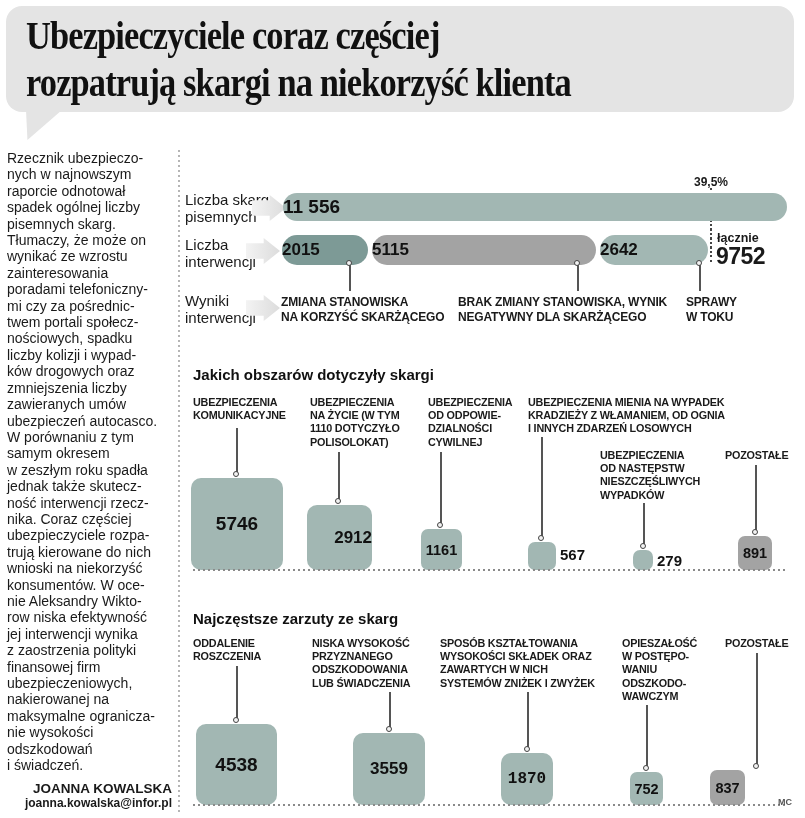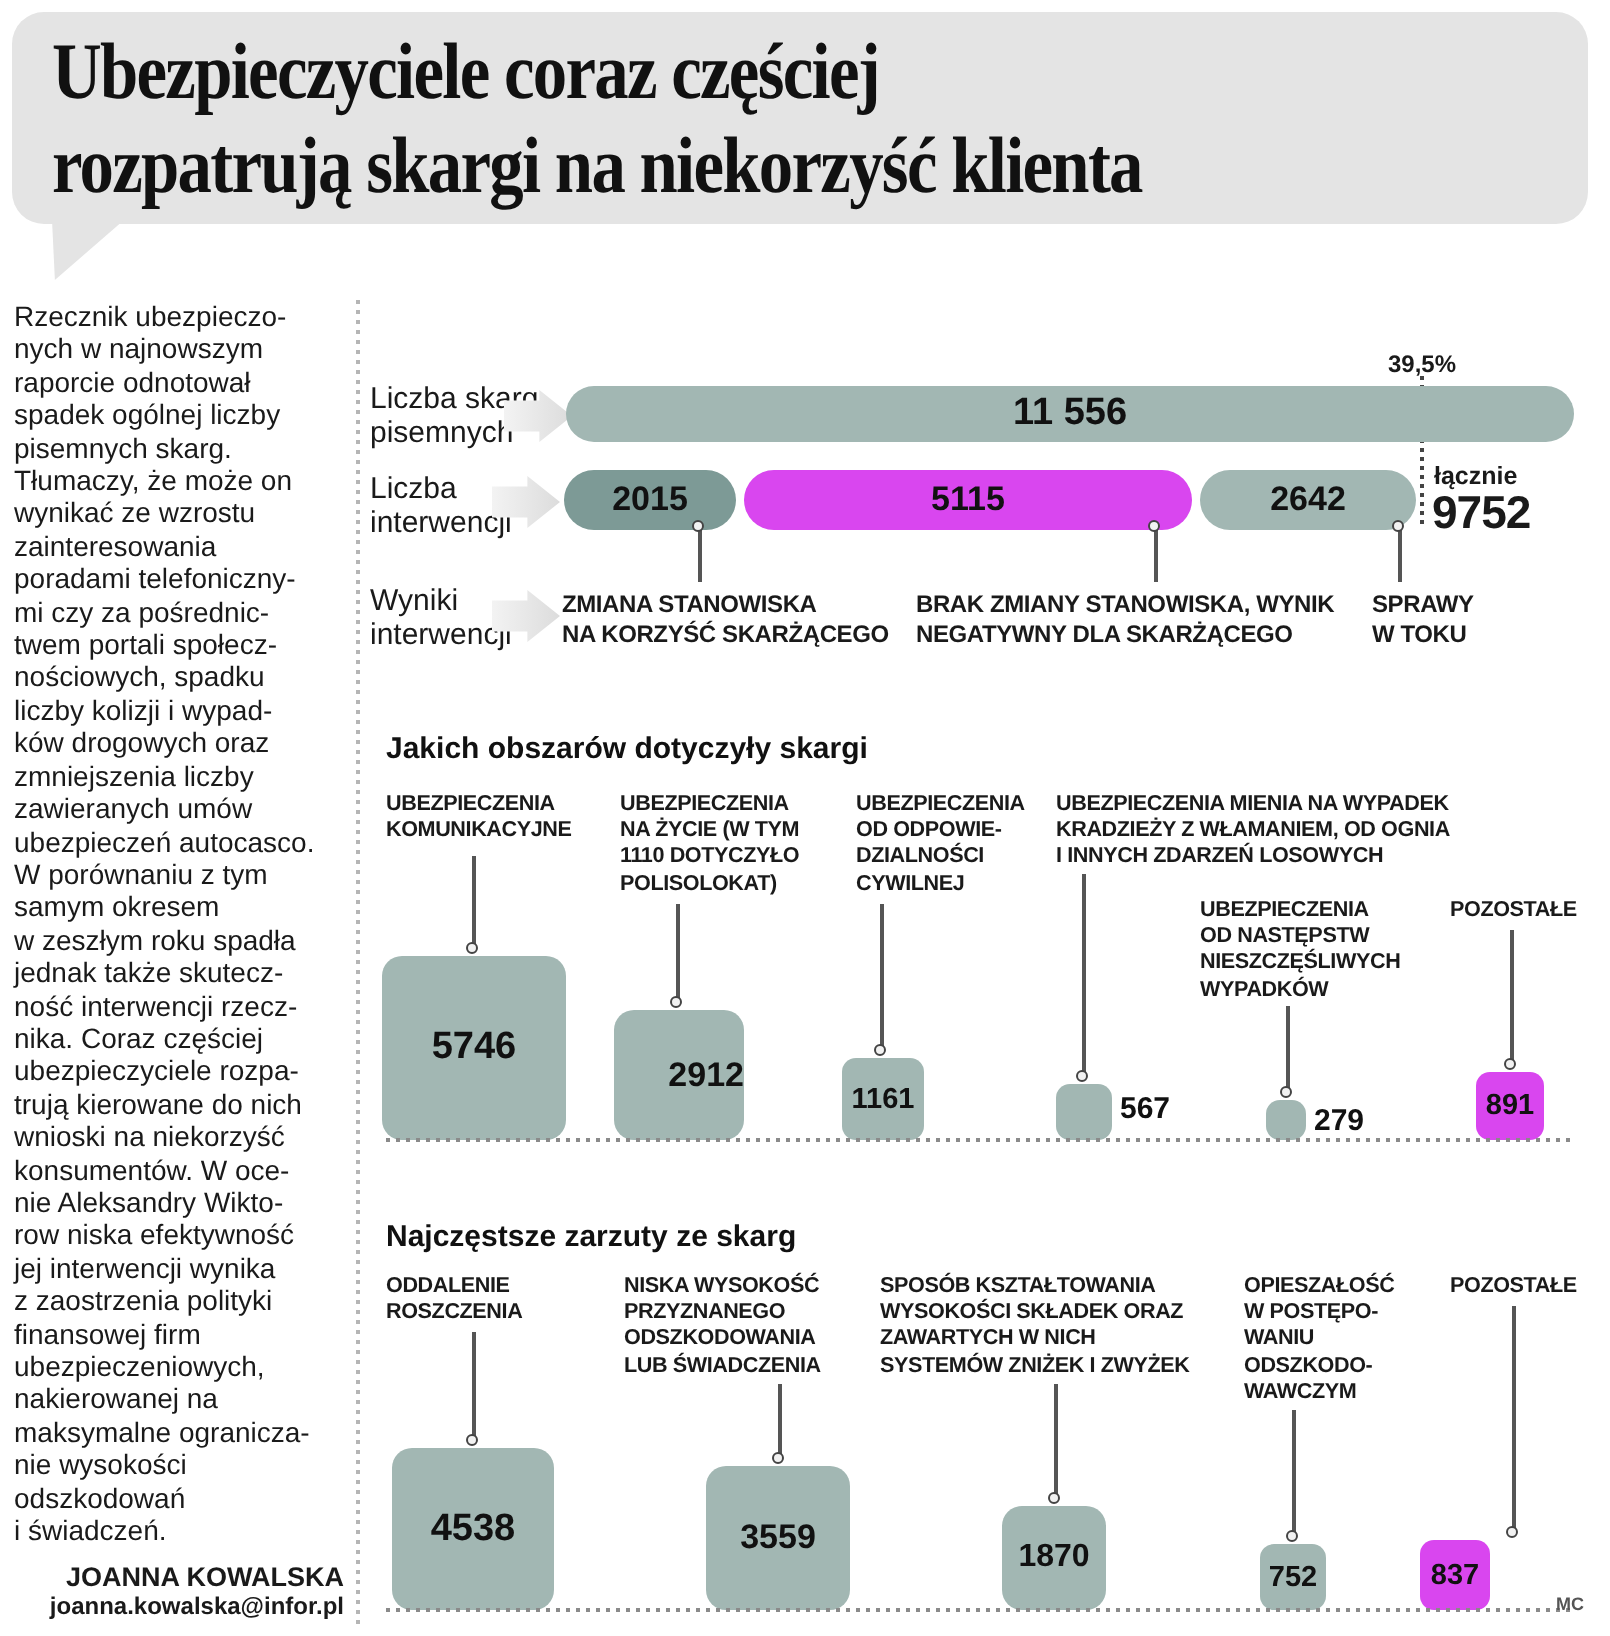--- a/index.html
+++ b/index.html
@@ -18,37 +18,37 @@
   .byline{position:absolute;left:0px;top:781px;width:172px;text-align:right;font-weight:bold;font-size:13.5px;line-height:15px;}
   .byline-email{font-size:12px;}
   .v-divider{position:absolute;left:178px;top:150px;width:2px;height:662px;
              background:repeating-linear-gradient(to bottom,#b5b5b5 0 2px,transparent 2px 5px);}
   
   .sec-title{position:absolute;font-size:15px;font-weight:bold;color:#111;}
   .row-label{position:absolute;font-size:15px;line-height:16.5px;white-space:pre-line;}
   .cat-label{position:absolute;font-size:10.8px;line-height:13.2px;font-weight:bold;white-space:pre-line;letter-spacing:-0.2px;}
   .arrow{position:absolute;width:34px;height:26px;background:linear-gradient(to right,#f3f3f3,#dcdcdc);
          clip-path:polygon(0 20%,52% 20%,52% 0,100% 50%,52% 100%,52% 80%,0 80%);}
-  .hbar{position:absolute;border-radius:15px;display:flex;align-items:center;justify-content:center;
+  .hbar{position:absolute;border-radius:15px;display:flex;align-items:center;justify-content:flex-start;
         font-weight:bold;font-size:17px;color:#111;}
   .sqbar{position:absolute;border-radius:10px;display:flex;align-items:center;justify-content:center;
          font-weight:bold;font-size:17px;color:#111;}
   .sqbar.small{font-size:14.5px;border-radius:7px;}
   .num-out{position:absolute;font-weight:bold;font-size:15px;color:#111;}
   .vline{position:absolute;width:1.5px;background:#555;}
   .dot{position:absolute;width:6px;height:6px;border:1.5px solid #444;border-radius:50%;background:#f2f2f2;box-sizing:border-box;}
   .dotline-v{position:absolute;width:2px;background:repeating-linear-gradient(to bottom,#444 0 2px,transparent 2px 4.5px);}
   .baseline{position:absolute;height:2px;background:repeating-linear-gradient(to right,#8a8a8a 0 2px,transparent 2px 5px);}
   .pct{position:absolute;font-size:12px;font-weight:bold;}
   .total-cap{position:absolute;font-size:12.5px;font-weight:bold;}
   .total-val{position:absolute;font-size:23px;font-weight:bold;letter-spacing:-0.5px;}
   .credit{position:absolute;font-size:9px;font-weight:bold;color:#555;}
   .c-dark{background:#7d9a96;}
   .c-med{background:#a2b7b3;}
-  .c-light{background:#d946ef;}
+  .c-light{background:#a3a3a3;}
 </style>
 </head>
 <body>
 
 <div class="canvas">
 
   <div class="bubble"></div>
   <div class="bubble-tail"></div>
   <div class="headline"><span>Ubezpieczyciele coraz częściej</span><br>
     <span>rozpatrują skargi na niekorzyść klienta</span></div>
@@ -222,21 +222,21 @@
   <div class="dot" style="left:643px;top:765px;"></div>
   <div class="vline" style="left:756px;top:653px;height:113px;"></div>
   <div class="dot" style="left:753px;top:763px;"></div>
 
   <div class="sqbar c-med" style="left:196px;top:724px;width:81px;height:81px;font-size:19px;">
       <span>4538</span>
     </div>
   <div class="sqbar c-med" style="left:353px;top:733px;width:72px;height:72px;">
       <span>3559</span>
     </div>
-  <div class="sqbar c-med" style="left:501px;top:753px;width:52px;height:52px;font-size:16px;">
+  <div class="sqbar c-med" style="left:501px;top:753px;width:52px;height:52px;font-size:16px;font-family:Liberation Mono, monospace;">
       <span>1870</span>
     </div>
   <div class="sqbar c-med small" style="left:630px;top:772px;width:33px;height:33px;">
       <span>752</span>
     </div>
   <div class="sqbar c-light small" style="left:710px;top:770px;width:35px;height:35px;">
       <span>837</span>
     </div>
 
   <div class="baseline" style="left:193px;top:804px;width:592px;"></div>

